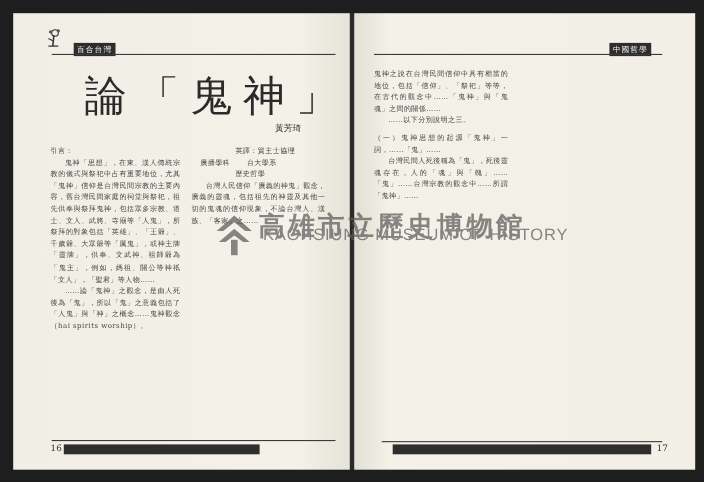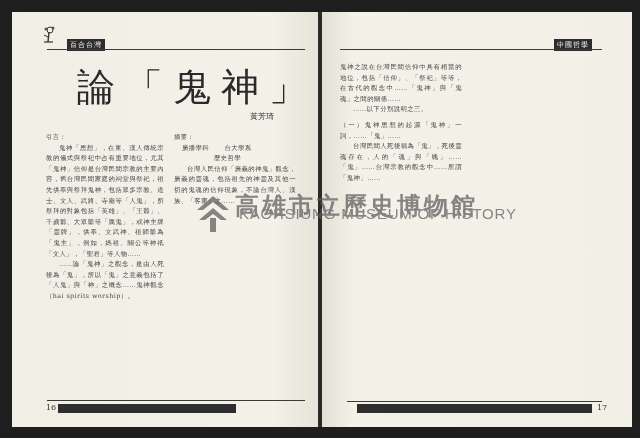--- a/index.html
+++ b/index.html
@@ -85,21 +85,21 @@
     <div class="title">論「鬼神」</div>
     <div class="author">黃芳琦</div>
 
     <div class="col" style="left:34px;top:120px;width:118px;">
       <p class="lbl">引言：</p>
       <p>鬼神「思想」，在東、漢人傳統宗教的儀式與祭祀中占有重要地位，尤其「鬼神」信仰是台灣民間宗教的主要內容，舊台灣民間家庭的祠堂與祭祀，祖先供奉與祭拜鬼神，包括眾多宗教、道士、文人、武將、寺廟等「人鬼」，所祭拜的對象包括「英雄」、「王爺」、千歲爺、大眾爺等「厲鬼」，或神主牌「靈牌」，供奉、文武神、祖師爺為「鬼主」，例如，媽祖、關公等神祇「文人」，「聖君」等人物……</p>
       <p>……論「鬼神」之觀念，是由人死後為「鬼」，所以「鬼」之意義包括了「人鬼」與「神」之概念……鬼神觀念（hai spirits worship）。</p>
     </div>
 
     <div class="col" style="left:162px;top:120px;width:122px;">
-      <p class="lbl">摘要：</p>
+      <p class="indent-line">英譯：貿主士協理</p>
       <p class="lbl">
         <span style="display:inline-block;width:40px;padding-left:8px;">廣播學科</span>
         <span>台大學系</span>
       </p>
       <p class="indent-line">歷史哲學</p>
       <p>台灣人民信仰「廣義的神鬼」觀念，廣義的靈魂，包括祖先的神靈及其他一切的鬼魂的信仰現象，不論台灣人、漢族、「客家」之……</p>
     </div>
 
     <div class="foot-rule" style="left:35px;top:388px;width:258px;"></div>
     <div class="page-num" style="left:34px;top:391px;">16</div>

